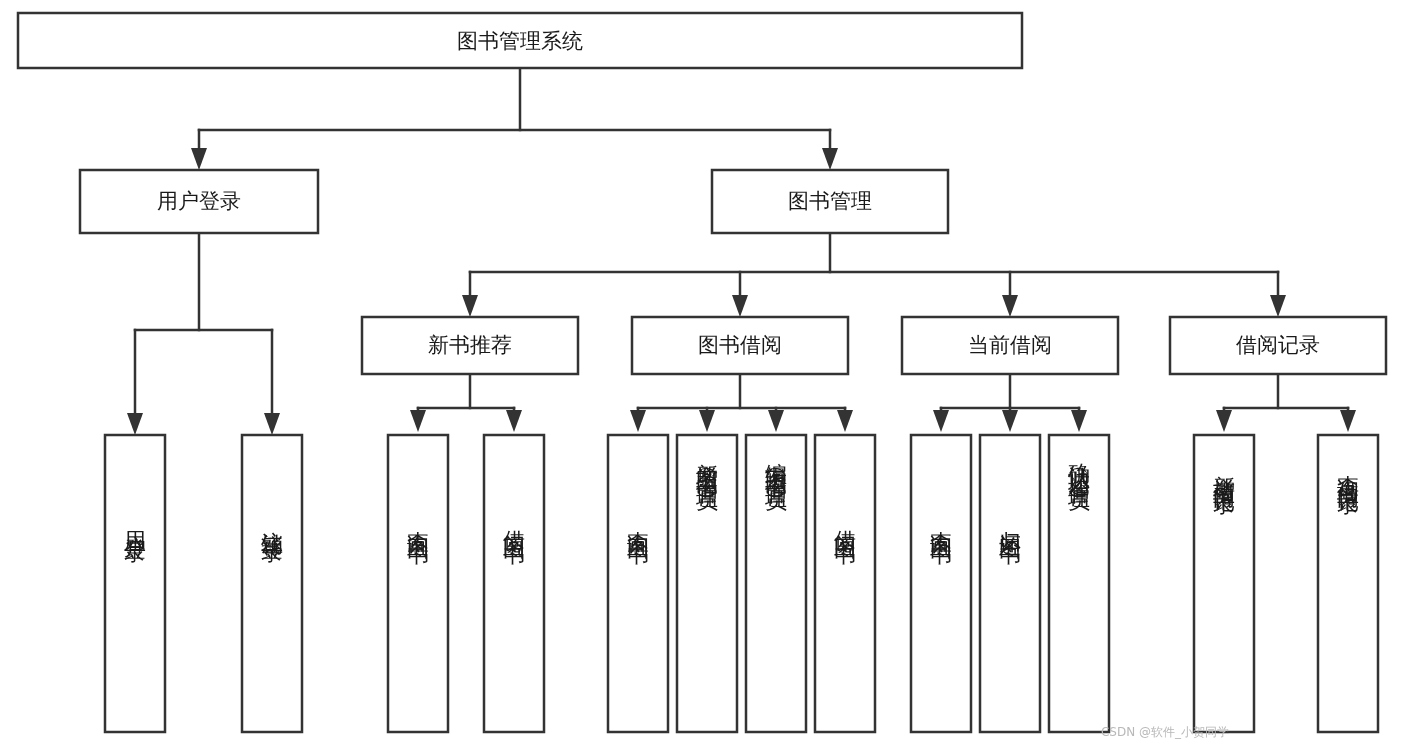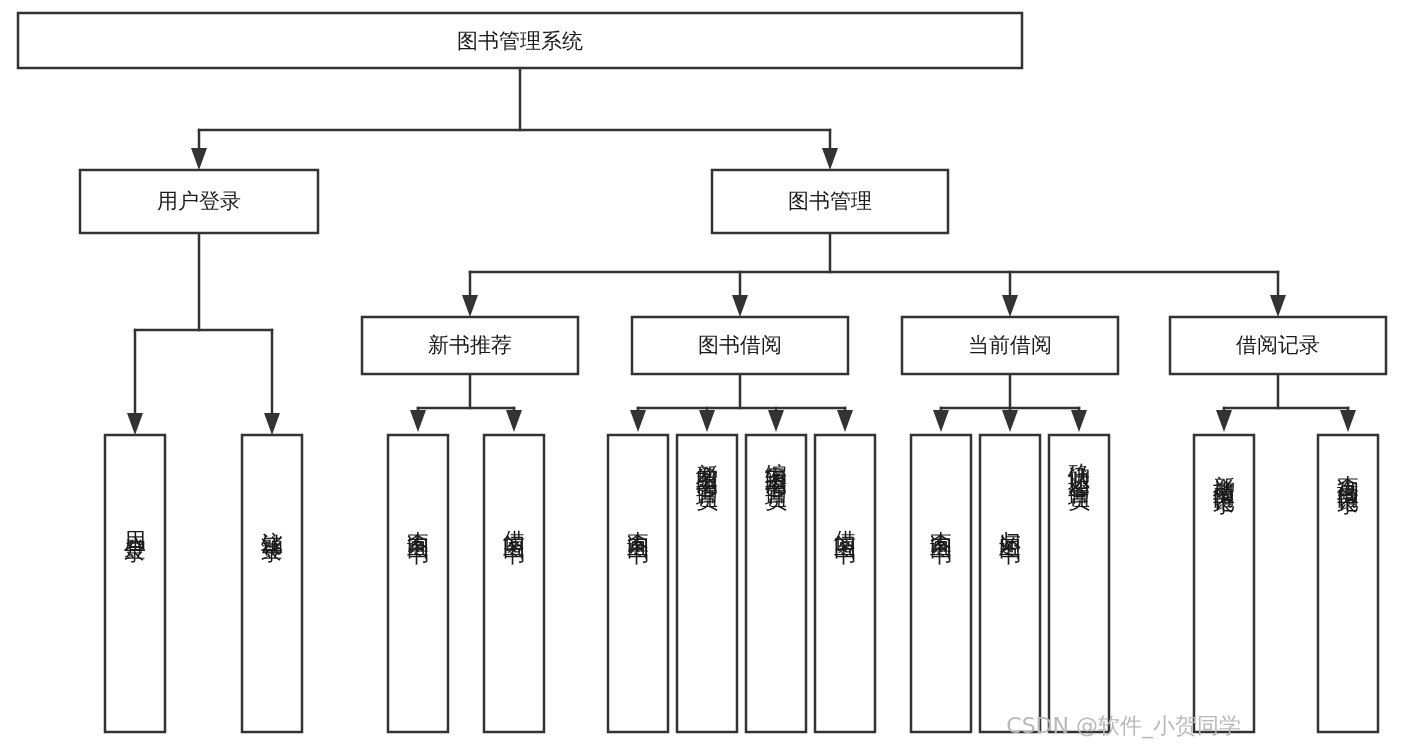--- a/index.html
+++ b/index.html
@@ -62,24 +62,24 @@
     text-orientation: upright;
     font-family: "DejaVu Sans", "Liberation Sans", sans-serif;
     font-size: 22px;
     line-height: 1.0;
     letter-spacing: 4px;
     color: #1a1a1a;
     white-space: nowrap;
   }
   .watermark {
     position: absolute;
-    right: 0;
+    right: 12px;
     bottom: 6px;
     font-family: "DejaVu Sans", "Liberation Sans", sans-serif;
-    font-size: 22px;
+    font-size: 12px;
     color: #b8b8b8;
     white-space: nowrap;
     pointer-events: none;
   }
 </style>
 </head>
 <body>
 
 <div id="diagram-root">
 

